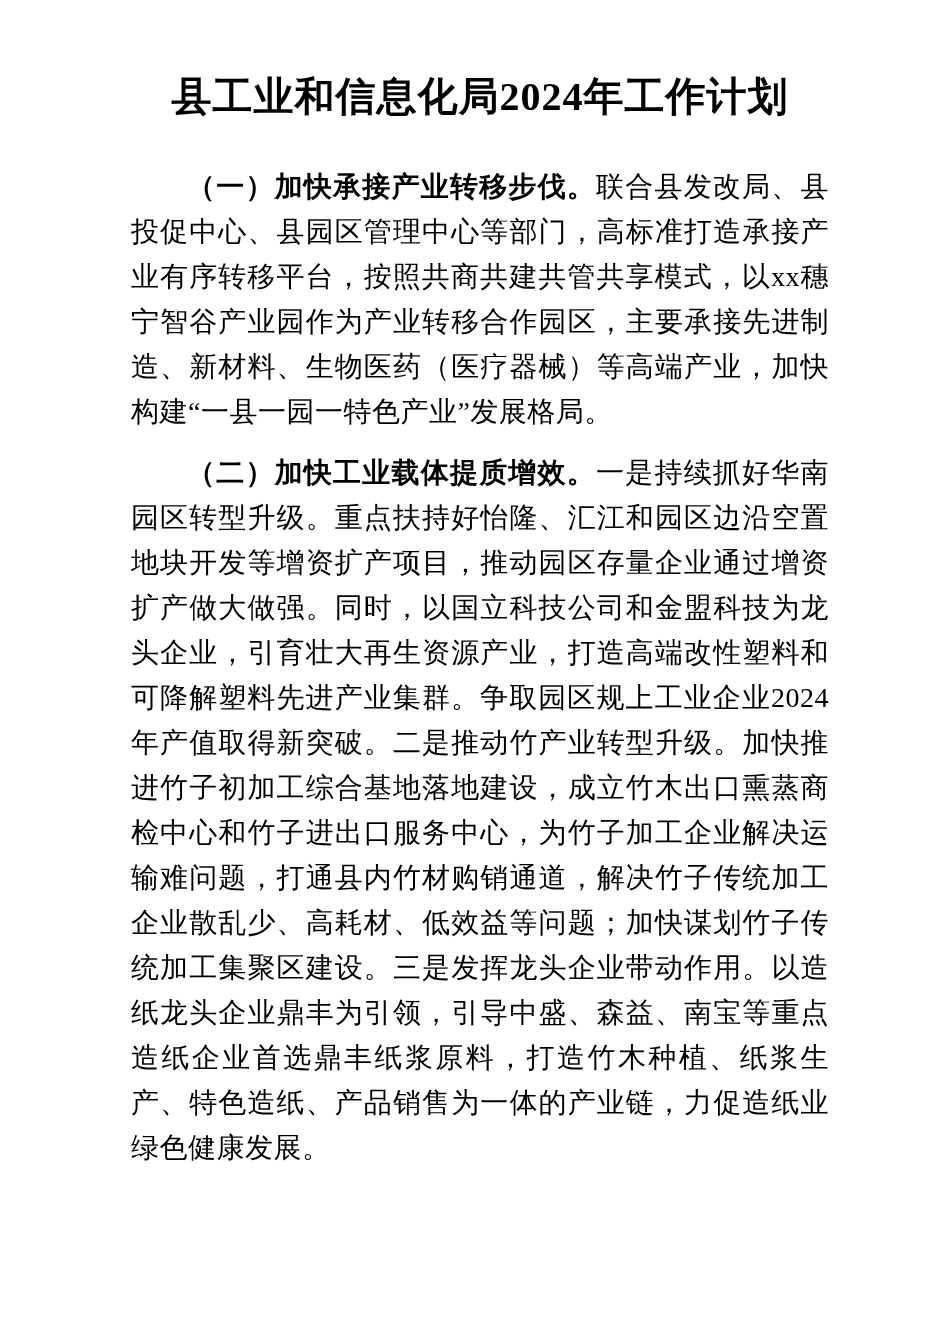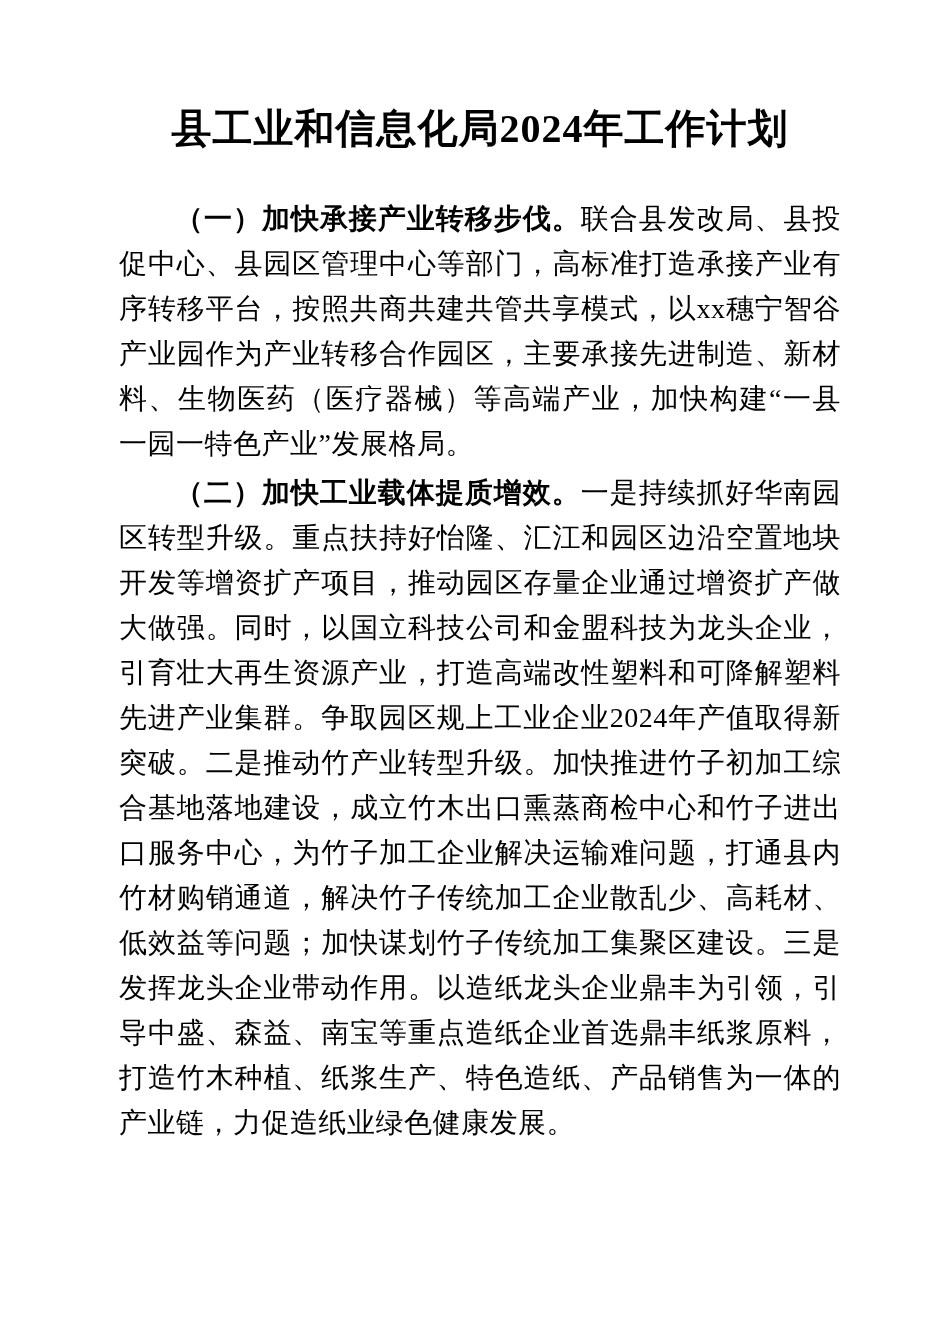--- a/index.html
+++ b/index.html
@@ -11,34 +11,34 @@
     width: 950px;
     height: 1344px;
     overflow: hidden;
     font-family: "Liberation Serif", "DejaVu Serif", serif;
     color: #000000;
   }
   .page {
     box-sizing: border-box;
     width: 950px;
     height: 1344px;
-    padding: 104px 105px 0 115px;
+    padding: 72px 105px 0 115px;
     background: #ffffff;
   }
   .doc-title {
     margin: 0 0 42px 0;
     text-align: center;
     font-size: 40px;
     line-height: 50px;
     font-weight: 700;
     letter-spacing: 1px;
     font-family: "Liberation Serif", "DejaVu Serif", serif;
   }
   .body-text p {
-    margin: 4px;
+    margin: 16px;
     font-size: 28px;
     line-height: 45px;
     text-align: justify;
     text-indent: 2em;
     letter-spacing: 0.5px;
     word-break: break-all;
     font-family: "Liberation Serif", "DejaVu Serif", serif;
   }
   .para-lead {
     font-weight: 700;

